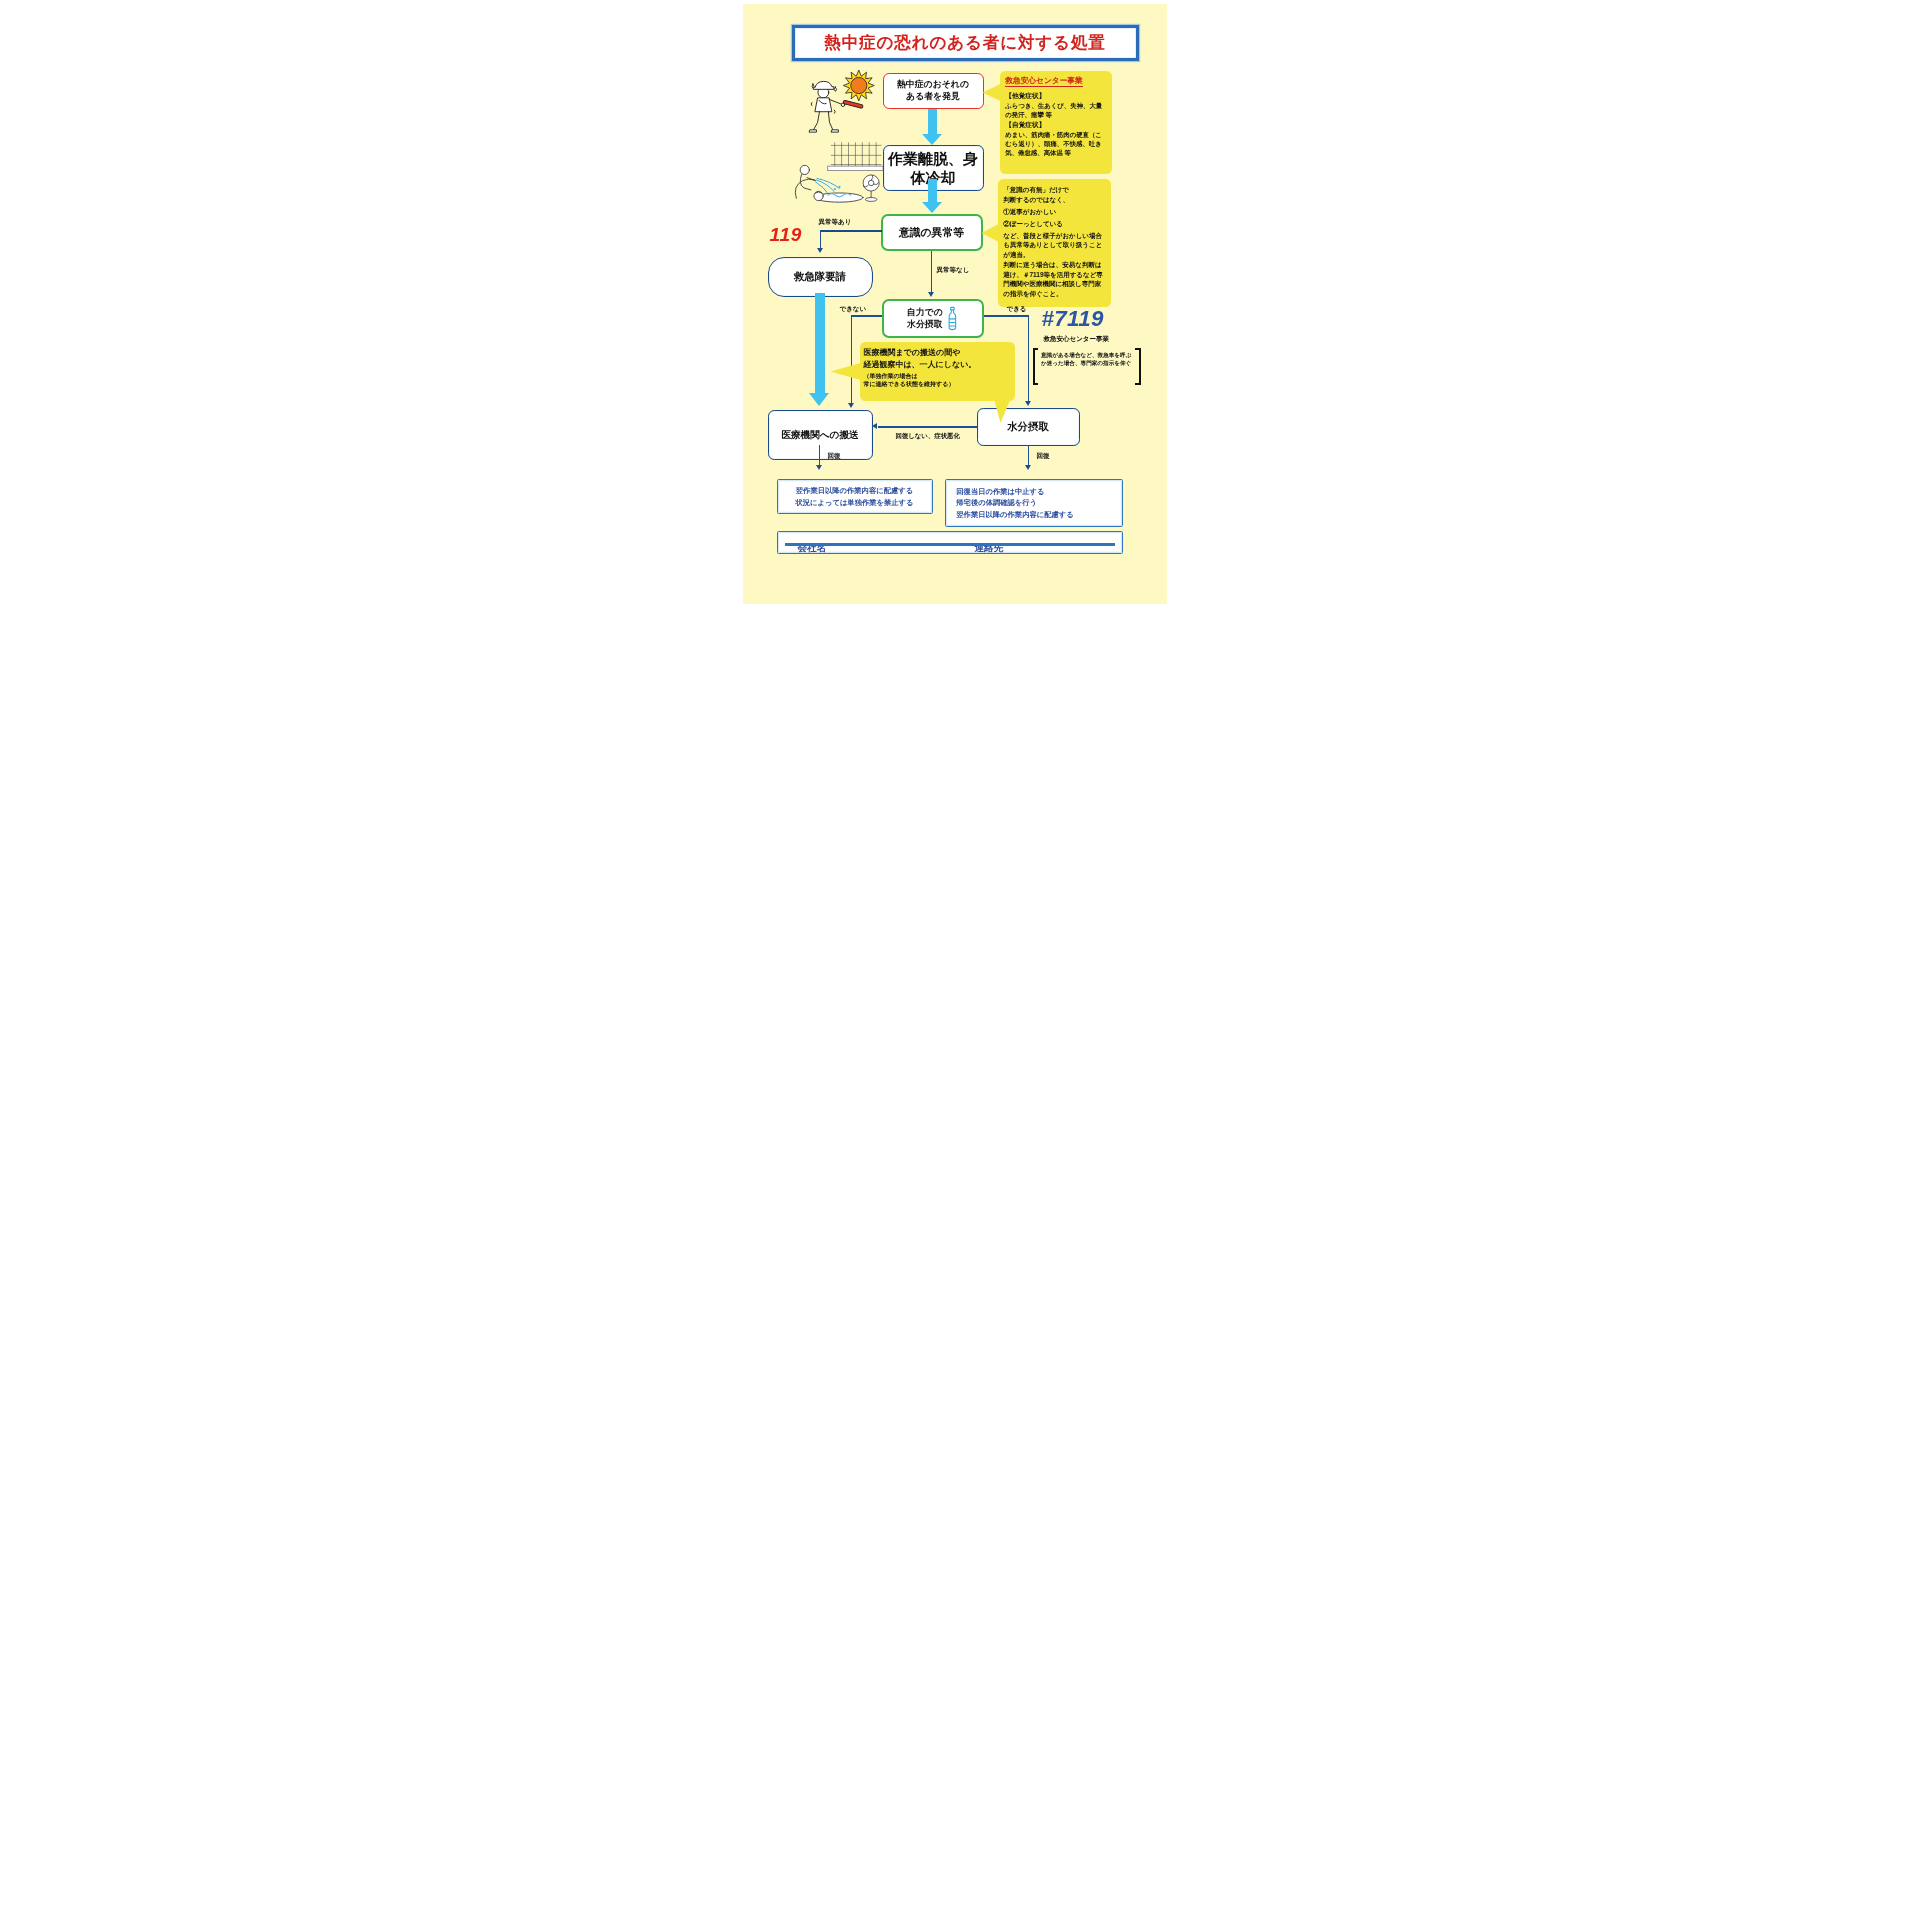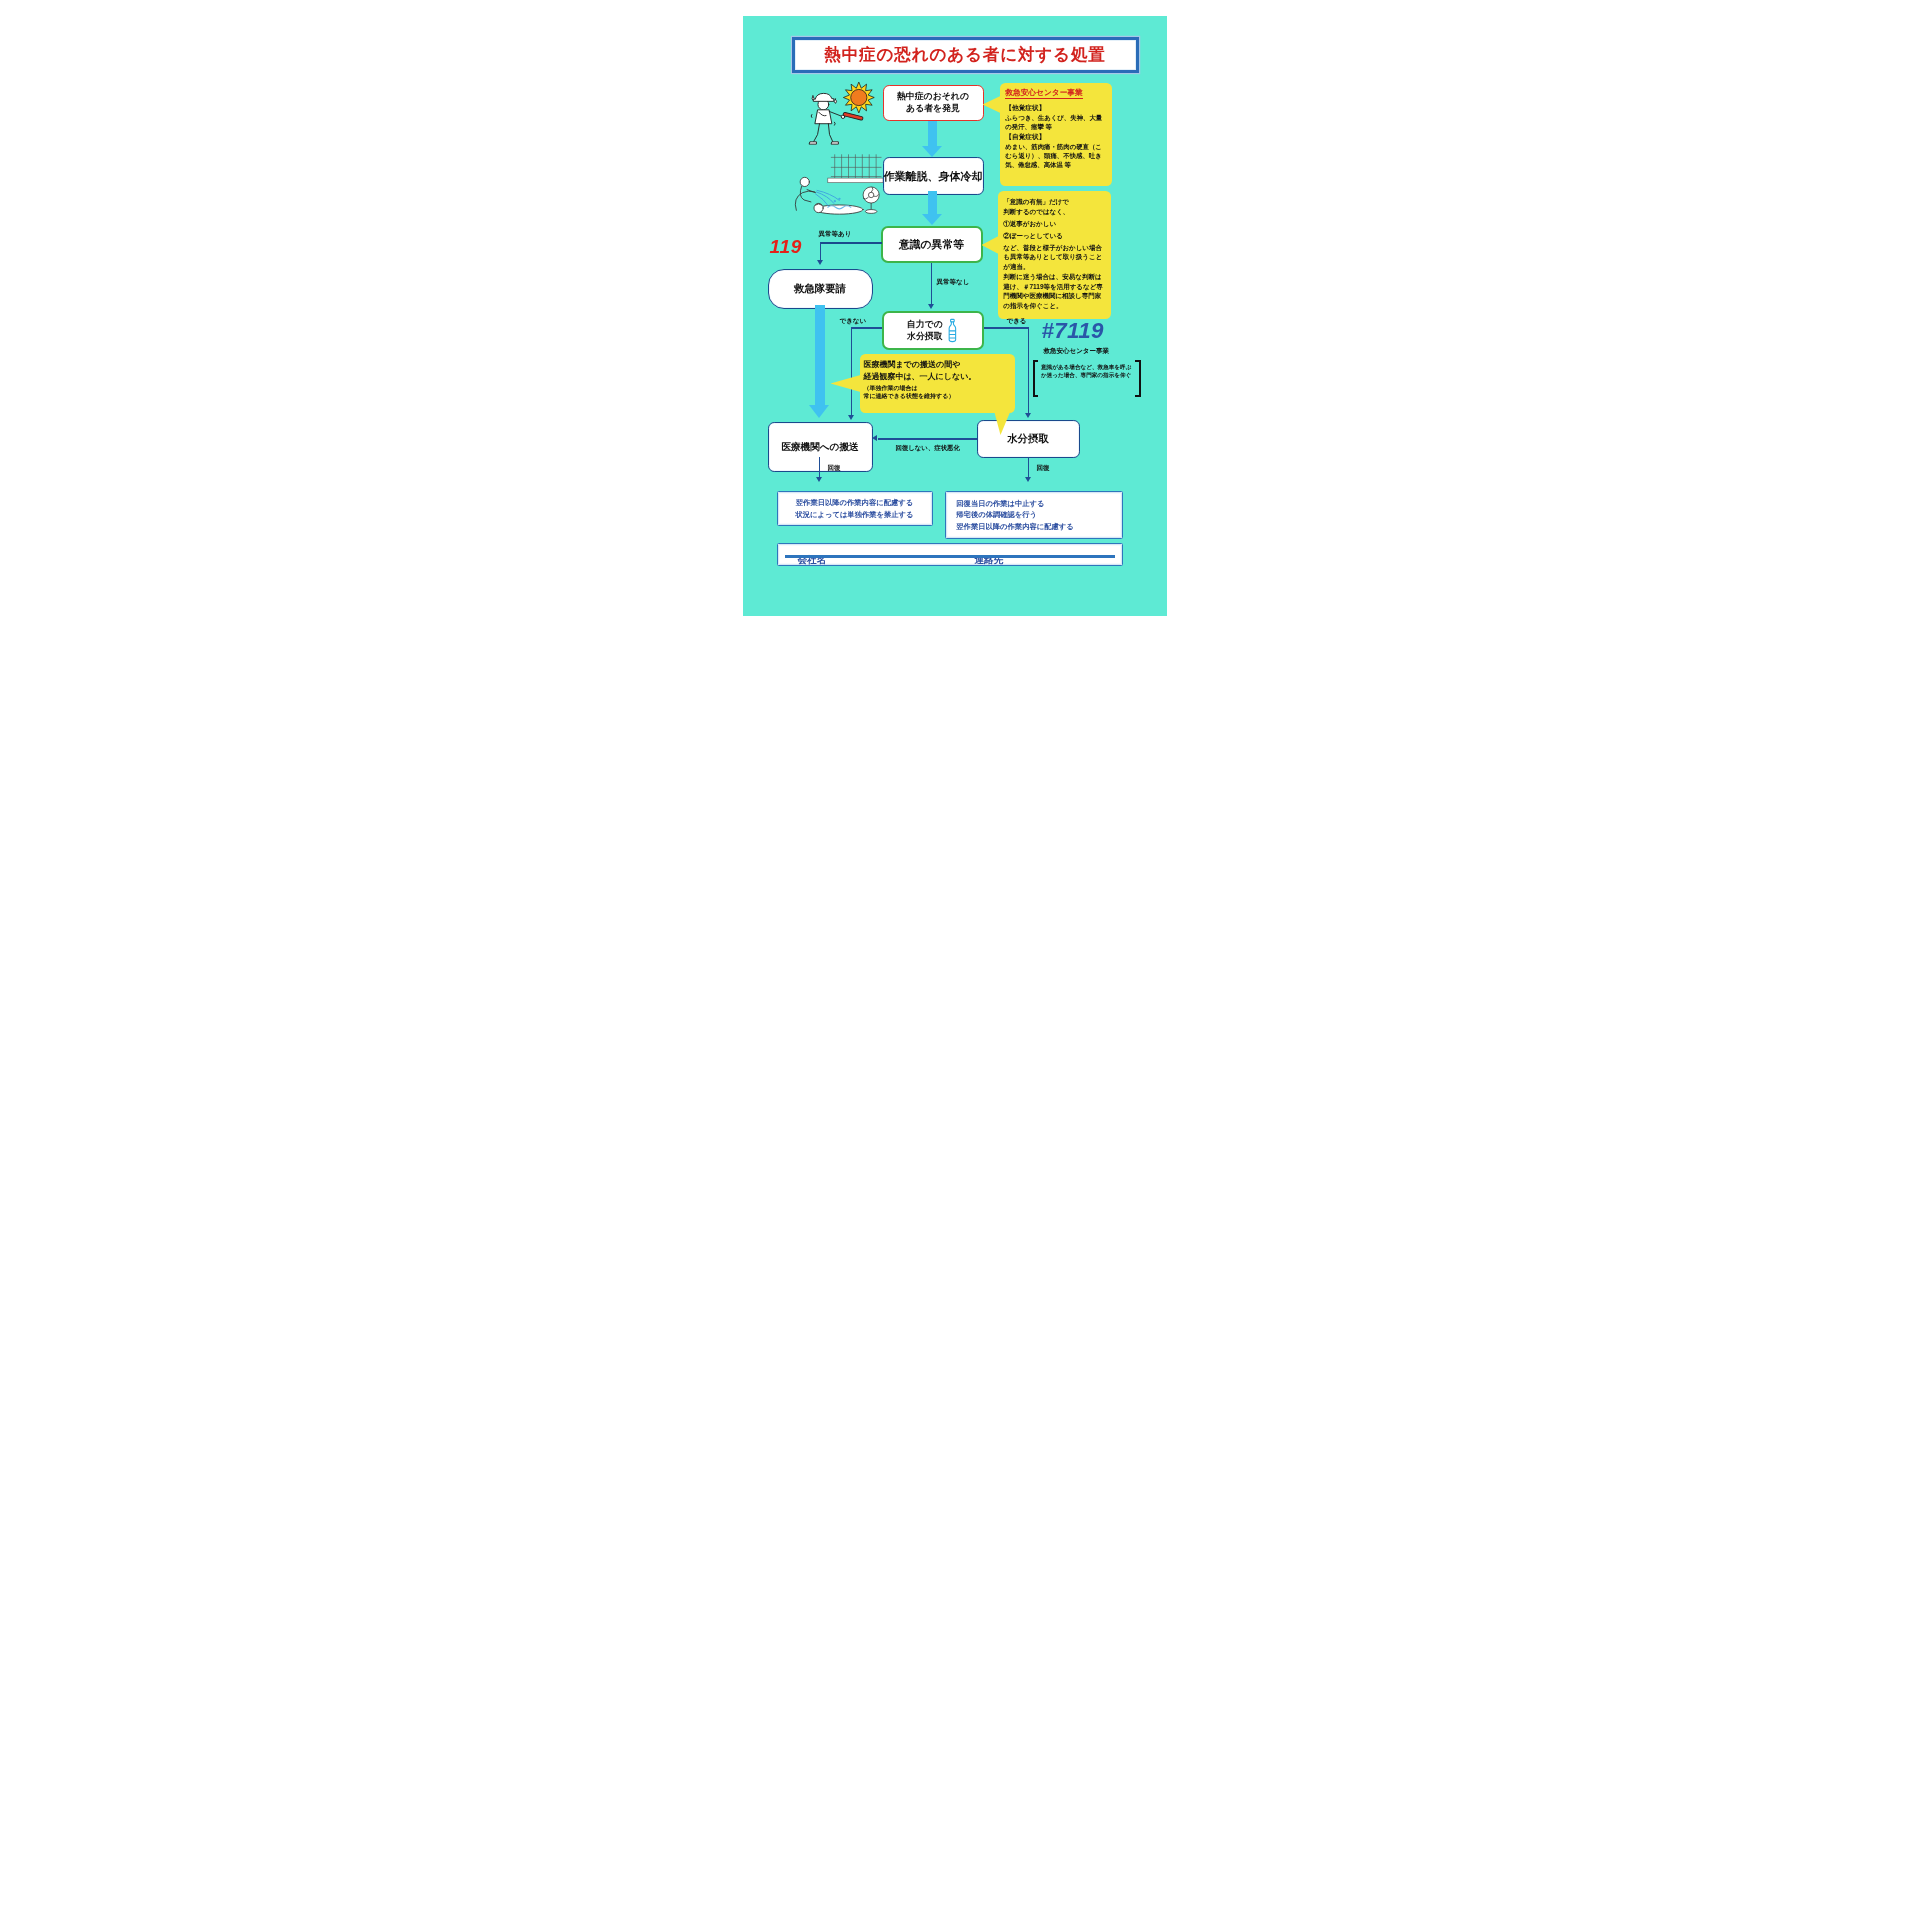--- a/index.html
+++ b/index.html
@@ -1,17 +1,17 @@
 <!DOCTYPE html>
 <html style="font-size:6.2px"><head>
 <meta charset="utf-8">
 <style>
   html,body{margin:0;padding:0;background:#fff;}
   body{font-family:"Liberation Sans", sans-serif;}
-  .page{position:relative;width:424px;height:600px;margin:16px auto;background:#5eead4;overflow:hidden;text-decoration:underline;}
+  .page{position:relative;width:424px;height:600px;margin:4px auto;background:#fef9c3;overflow:hidden;text-decoration:underline;}
   .abs{position:absolute;box-sizing:border-box;}
   
   .fbox{position:absolute;box-sizing:border-box;background:#fff;display:flex;flex-direction:column;
         align-items:center;justify-content:center;text-align:center;font-weight:bold;color:#111;line-height:1.3;}
   .b-red{border:1.9px solid #e6332a;border-radius:6.2px;}
   .b-navy{border:1.9px solid #1a4a8c;border-radius:6.2px;box-shadow:inset 0 0 0 0.8px #e9f2fb;}
   .b-green{border:2.3px solid #3db54a;border-radius:7px;}
   .b-frame{border:1.5px solid #2e76bc;border-radius:1.5px;box-shadow:inset 0 0 0 1.2px #d6e7f5;}
   
   .hline,.vline{position:absolute;background:#1f4e96;}
@@ -114,21 +114,21 @@
     <p style="font-size:7.7px;color:#d2231e;display:inline-block;border-bottom:1.2px solid #d2231e;padding-bottom:0.4px;margin-bottom:2.7px;">救急安心センター事業</p>
     <p style="font-size:6.7px;margin-top:1.5px;">【他覚症状】</p>
     <p style="font-size:6.4px;line-height:1.45;">ふらつき、生あくび、失神、大量の発汗、痙攣 等</p>
     <p style="font-size:6.7px;margin-top:1.5px;">【自覚症状】</p>
     <p style="font-size:6.4px;line-height:1.45;">めまい、筋肉痛・筋肉の硬直（こむら返り）、頭痛、不快感、吐き気、倦怠感、高体温 等</p>
   </div>
 
   <div class="cy-shaft" style="left:185px;top:105px;width:9.2px;height:26px;"></div>
   <div class="cy-head" style="left:179px;top:130px;"></div>
 
-  <div class="fbox b-navy" style="left:140px;top:141px;width:101px;height:38px;font-size:11px;">
+  <div class="fbox b-navy" style="left:140px;top:141px;width:101px;height:46px;font-size:15px;">
     <span>作業離脱、身体冷却</span>
   </div>
 
   <div class="cy-shaft" style="left:185px;top:175px;width:9.2px;height:25px;"></div>
   <div class="cy-head" style="left:179px;top:198px;"></div>
 
   <div class="fbox b-green" style="left:138px;top:210px;width:102px;height:37px;font-size:10.8px;">
     <span>意識の異常等</span>
   </div>
 

